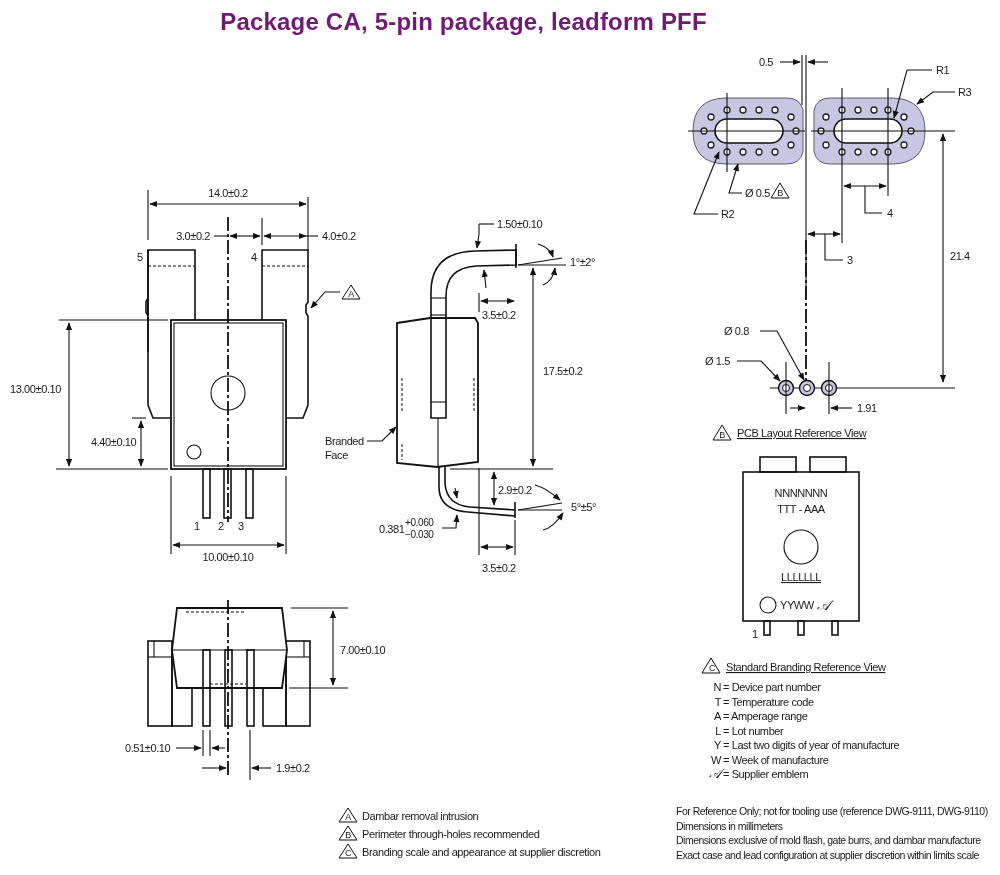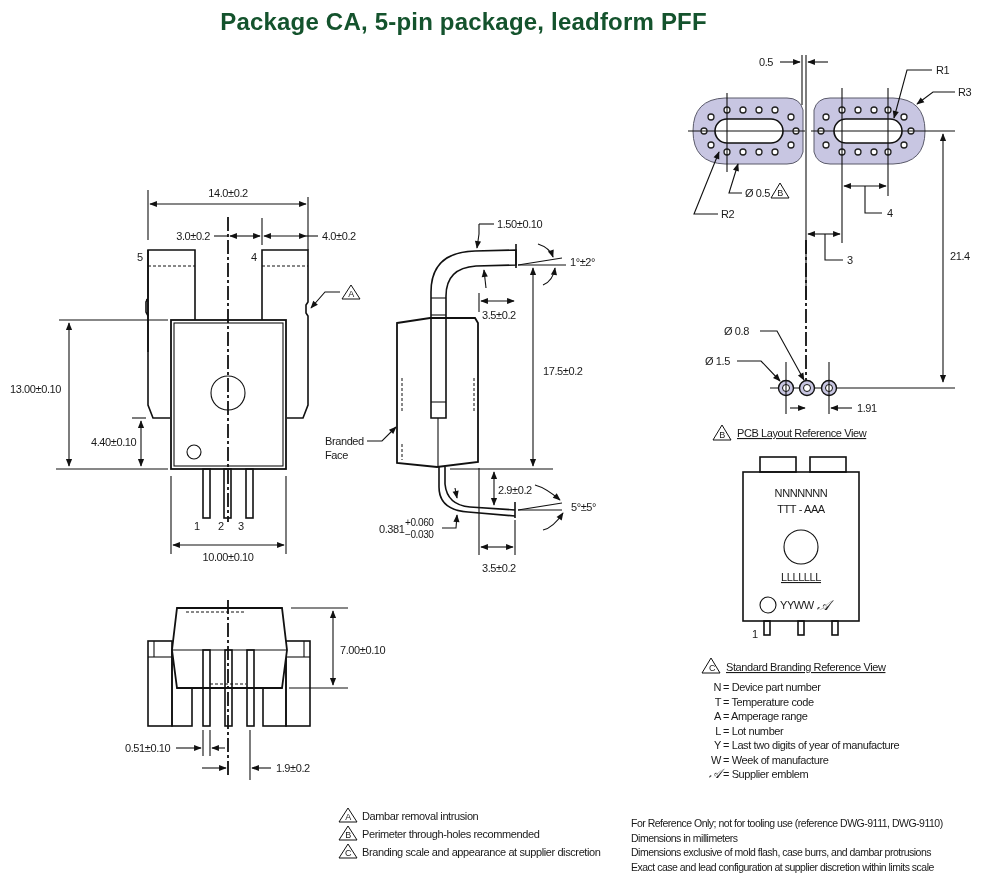--- a/index.html
+++ b/index.html
@@ -1,17 +1,17 @@
 <!DOCTYPE html>
 <html><head>
 <meta charset="utf-8">
 <style>
   html, body { margin:0; padding:0; background:#ffffff; }
   body { width:1000px; height:875px; position:relative; overflow:hidden; font-family:"Liberation Sans", sans-serif; color:#1a1a1a; }
-  #title { position:absolute; left:0; top:8px; width:927px; text-align:center; font-weight:bold; font-size:24px; letter-spacing:0.2px; color:#14532d; }
+  #title { position:absolute; left:0; top:8px; width:927px; text-align:center; font-weight:bold; font-size:24px; letter-spacing:0.2px; color:#701a75; }
   svg#drawing { position:absolute; left:0; top:0; }
   svg text { font-family:"Liberation Sans", sans-serif; font-size:11px; fill:#1a1a1a; letter-spacing:-0.4px; }
   .ln { stroke:#111; stroke-width:1.6; fill:none; }
   .thin { stroke:#111; stroke-width:1.1; fill:none; }
   .dash { stroke:#111; stroke-width:1; fill:none; stroke-dasharray:3 2; }
   .center { stroke:#111; stroke-width:1.8; fill:none; stroke-dasharray:14 3 3 3; }
   .body { stroke:#111; stroke-width:1.8; fill:#fff; }
   .pad { fill:#c8c6e2; stroke:#5a5a6a; stroke-width:1; }
   .hole { fill:#fff; stroke:#222; stroke-width:1.3; }
   .note { position:absolute; font-size:10.5px; letter-spacing:-0.5px; line-height:14.5px; color:#1a1a1a; }
@@ -323,18 +323,18 @@
       <text x="362" y="820">Dambar removal intrusion</text>
       <polygon points="348,826 339,840 357,840" fill="#fff" stroke="#111" stroke-width="1"></polygon>
       <text x="348" y="838" text-anchor="middle" style="font-size:9px">B</text>
       <text x="362" y="838">Perimeter through-holes recommended</text>
       <polygon points="348,844 339,858 357,858" fill="#fff" stroke="#111" stroke-width="1"></polygon>
       <text x="348" y="856" text-anchor="middle" style="font-size:9px">C</text>
       <text x="362" y="856">Branding scale and appearance at supplier discretion</text>
     </g>
 </svg>
 
-<div class="note" style="left:631px; top:804px;margin-top:12px;">
+<div class="note" style="left:676px; top:804px;">
   <div>For Reference Only; not for tooling use (reference DWG-9111, DWG-9110)</div>
   <div>Dimensions in millimeters</div>
-  <div>Dimensions exclusive of mold flash, case burrs, and dambar protrusions</div>
+  <div>Dimensions exclusive of mold flash, gate burrs, and dambar manufacture</div>
   <div>Exact case and lead configuration at supplier discretion within limits scale</div>
 </div>
 
 </body></html>

